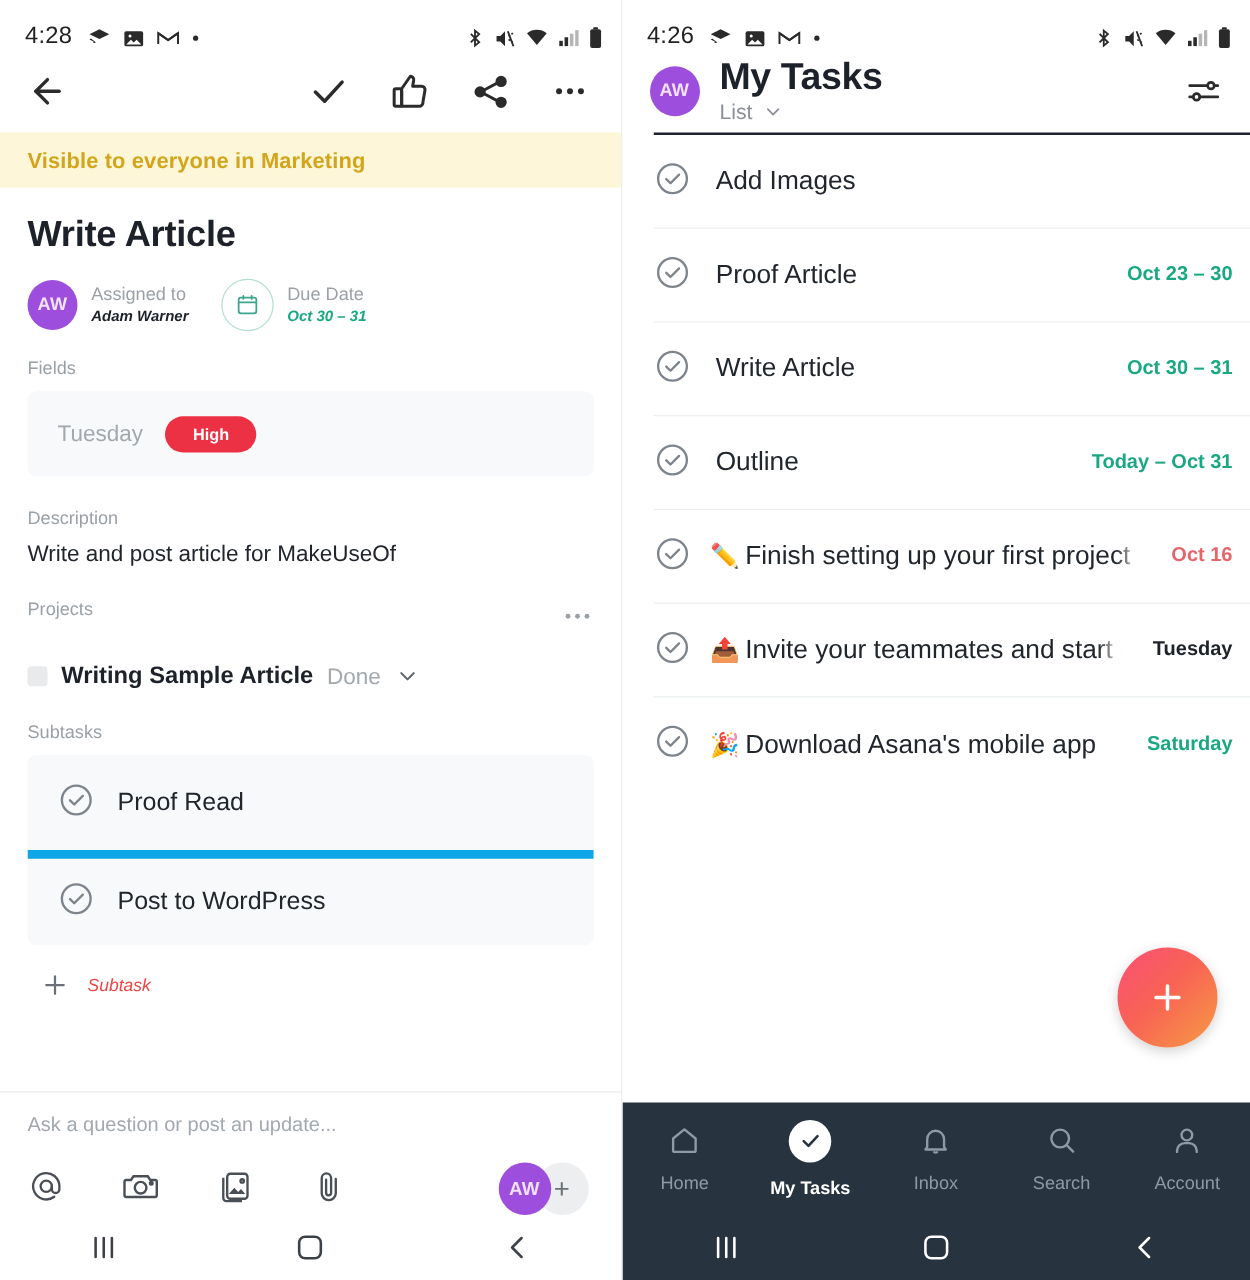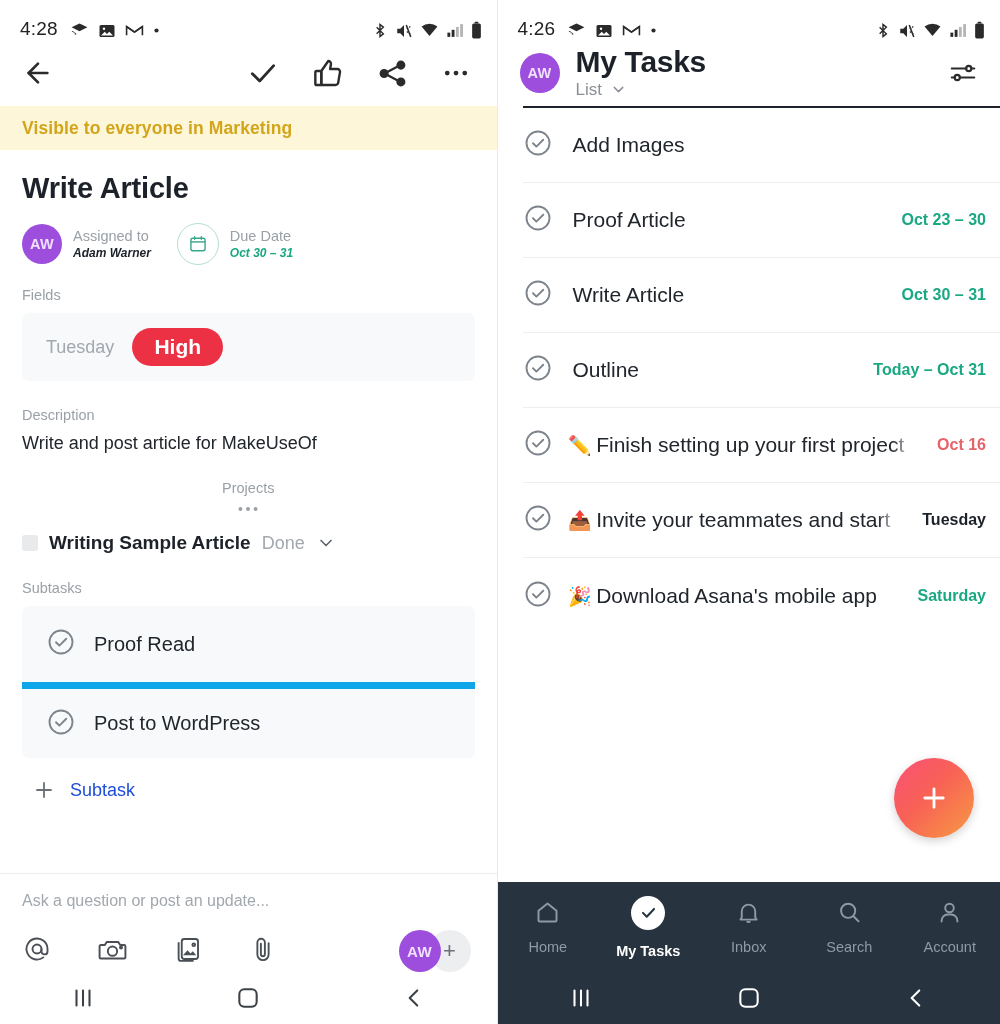--- a/index.html
+++ b/index.html
@@ -76,45 +76,45 @@
     font-size:14.5px;color:#9aa0a6;margin:0 0 10px 0;
   }
   .fields-box{
     background:#f7f9fa;border-radius:7px;
     height:68px;display:flex;align-items:center;
     padding:0 24px;box-sizing:border-box;margin-bottom:26px;
   }
   .field-name{font-size:18px;color:#a2a8ae;margin-right:18px;}
   .pill{
     background:#ec3145;color:#fff;border-radius:20px;
-    padding:7px 22px;font-size:21px;font-weight:bold;
+    padding:7px 22px;font-size:13px;font-weight:bold;
   }
 
   .desc-text{font-size:18px;color:#21262c;margin:0 0 26px 0;}
 
-  .proj-head{display:flex;align-items:center;justify-content:space-between;margin-bottom:10px;flex-direction:column;}
+  .proj-head{display:flex;justify-content:space-between;margin-bottom:24px;}
   .proj-row{display:flex;align-items:center;gap:11px;margin-bottom:26px;}
   .proj-check{width:16px;height:16px;border-radius:3px;background:#e8eaec;flex:none;}
   .proj-name{font-size:19px;font-weight:bold;color:#1d2129;}
   .proj-status{font-size:18px;color:#a2a8ae;}
 
   .subtask-box{background:#f7f9fa;border-radius:7px;overflow:hidden;}
   .subtask-row{
     height:76px;display:flex;align-items:center;gap:18px;
     padding:0 24px;box-sizing:border-box;
   }
   .subtask-row + .subtask-row{border-top:7px solid #0ea5e9;}
   .subtask-text{font-size:20px;color:#21262c;}
   .check-circle{flex:none;color:#7d848c;}
 
   .add-subtask{
     display:flex;align-items:center;gap:14px;
     padding:20px 12px 22px 10px;box-sizing:border-box;
   }
-  .add-subtask-text{font-size:18px;color:#1d4ed8;}
+  .add-subtask-text{font-size:14px;color:#ef4444;font-style:italic;}
 
   .composer{
     position:absolute;left:0;right:0;bottom:52px;
     border-top:1px solid #ececec;
     padding:18px 22px 0 22px;box-sizing:border-box;background:#fff;
   }
   .composer-placeholder{font-size:16px;color:#a2a8ae;margin-bottom:20px;}
   .composer-bar{display:flex;align-items:center;}
   .composer-icons{display:flex;align-items:center;gap:45px;color:#4a4f55;}
   .composer-right{margin-left:auto;display:flex;align-items:center;position:relative;padding-right:4px;}

